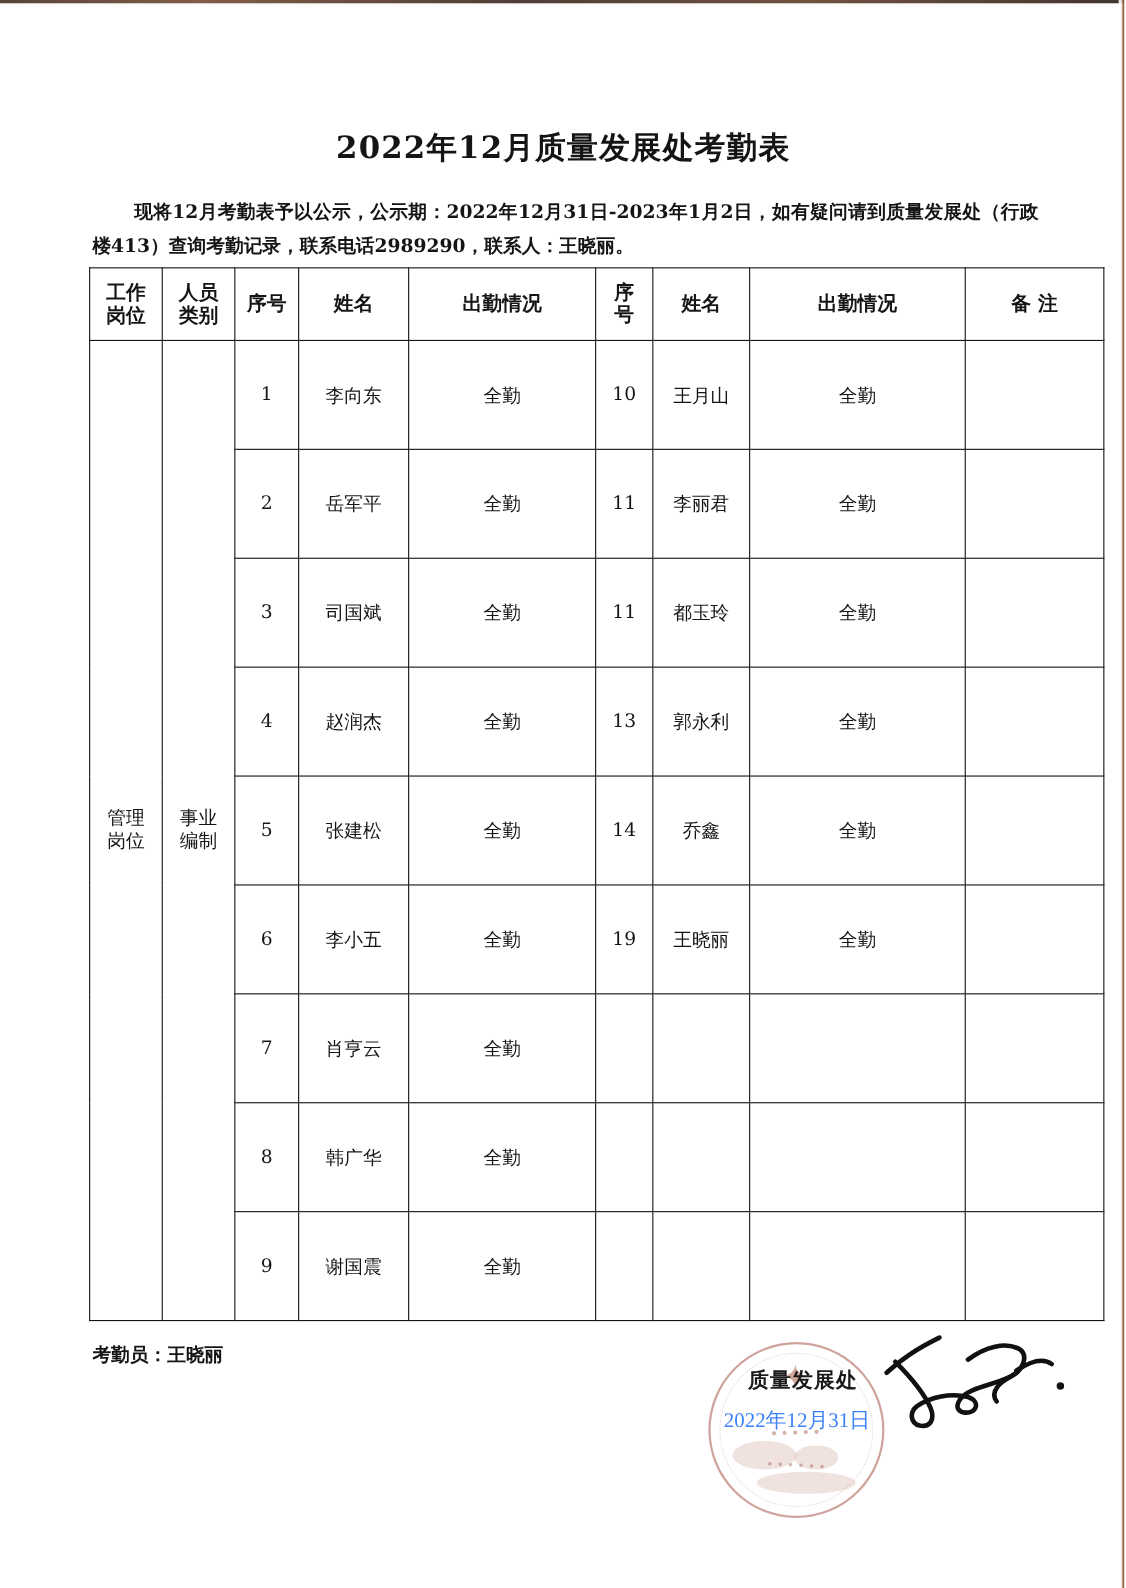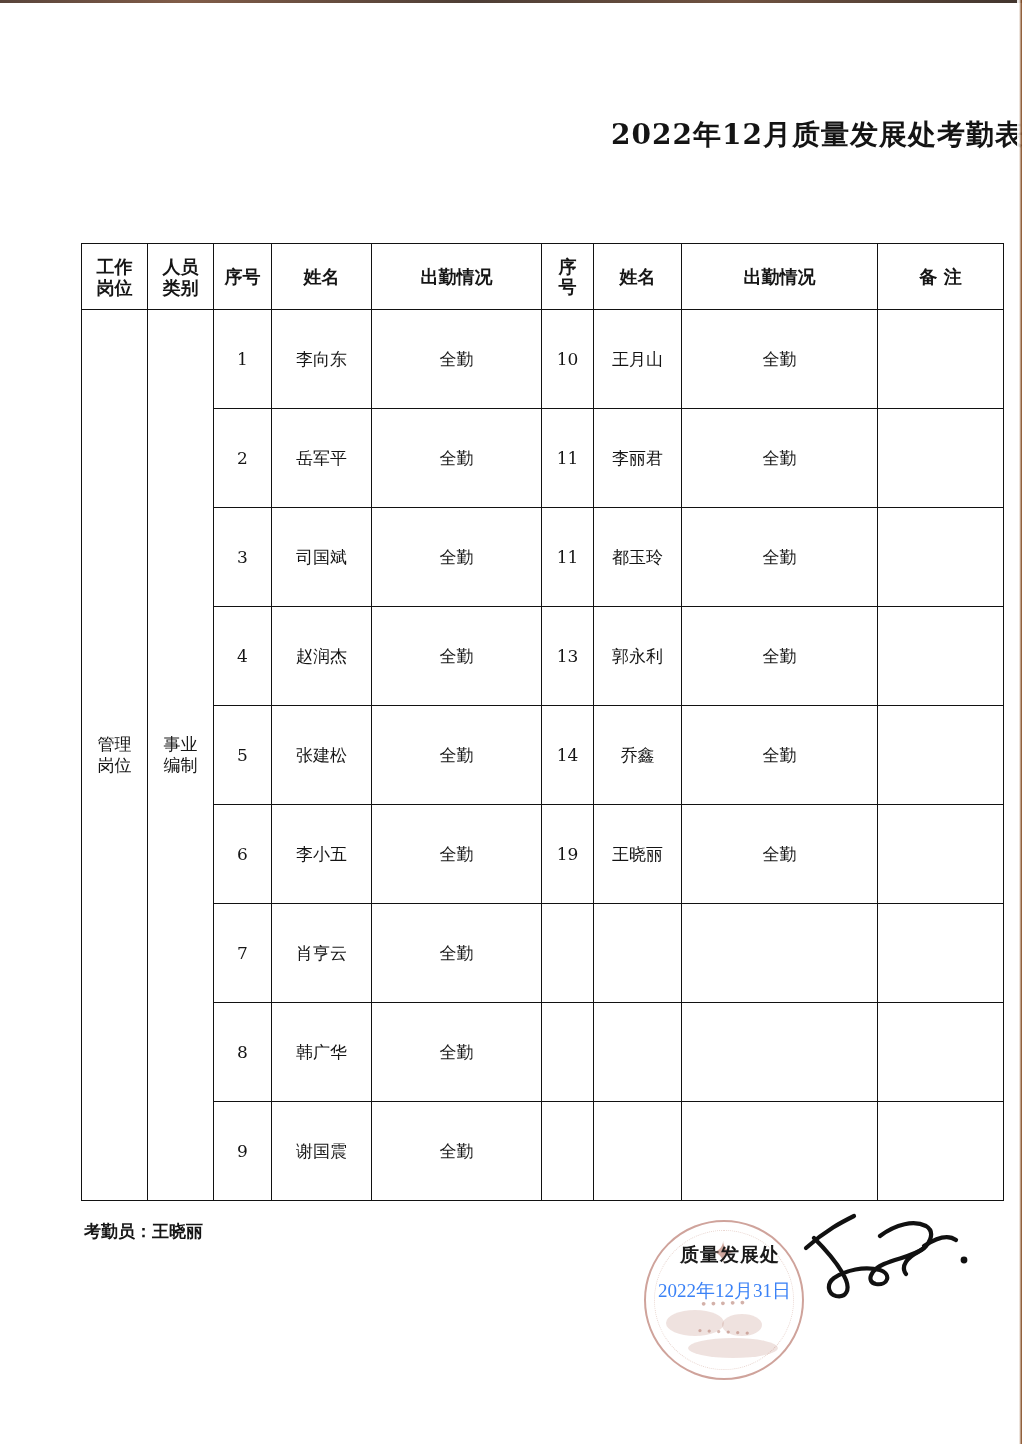--- a/index.html
+++ b/index.html
@@ -43,21 +43,21 @@
     left: 0; top: 0;
     width: 1024px;
     height: 1444px;
   }
 
   
   .doc-title {
     position: absolute;
     left: 0; top: 116px;
     width: 1024px;
-    text-align: right;
+    text-align: center;
     font-family: "DejaVu Serif", "Liberation Serif", serif;
     font-weight: bold;
     font-size: 28px;
     letter-spacing: 1px;
     color: #141414;
   }
 
   
   .intro {
     position: absolute;
@@ -233,20 +233,21 @@
 </style>
 </head>
 <body>
 
 <div class="scan-edge-top"></div>
 
 <div class="page">
 
   <div class="doc-title">2022年12月质量发展处考勤表</div>
 
+  <div class="intro">现将12月考勤表予以公示，公示期：2022年12月31日-2023年1月2日，如有疑问请到质量发展处（行政楼413）查询考勤记录，联系电话2989290，联系人：王晓丽。</div>
 
   <table class="att-table">
     <colgroup>
       <col class="col-post">
         <col class="col-type">
         <col class="col-idx1">
       <col class="col-name1">
         <col class="col-att1">
         <col class="col-idx2">
       <col class="col-name2">

